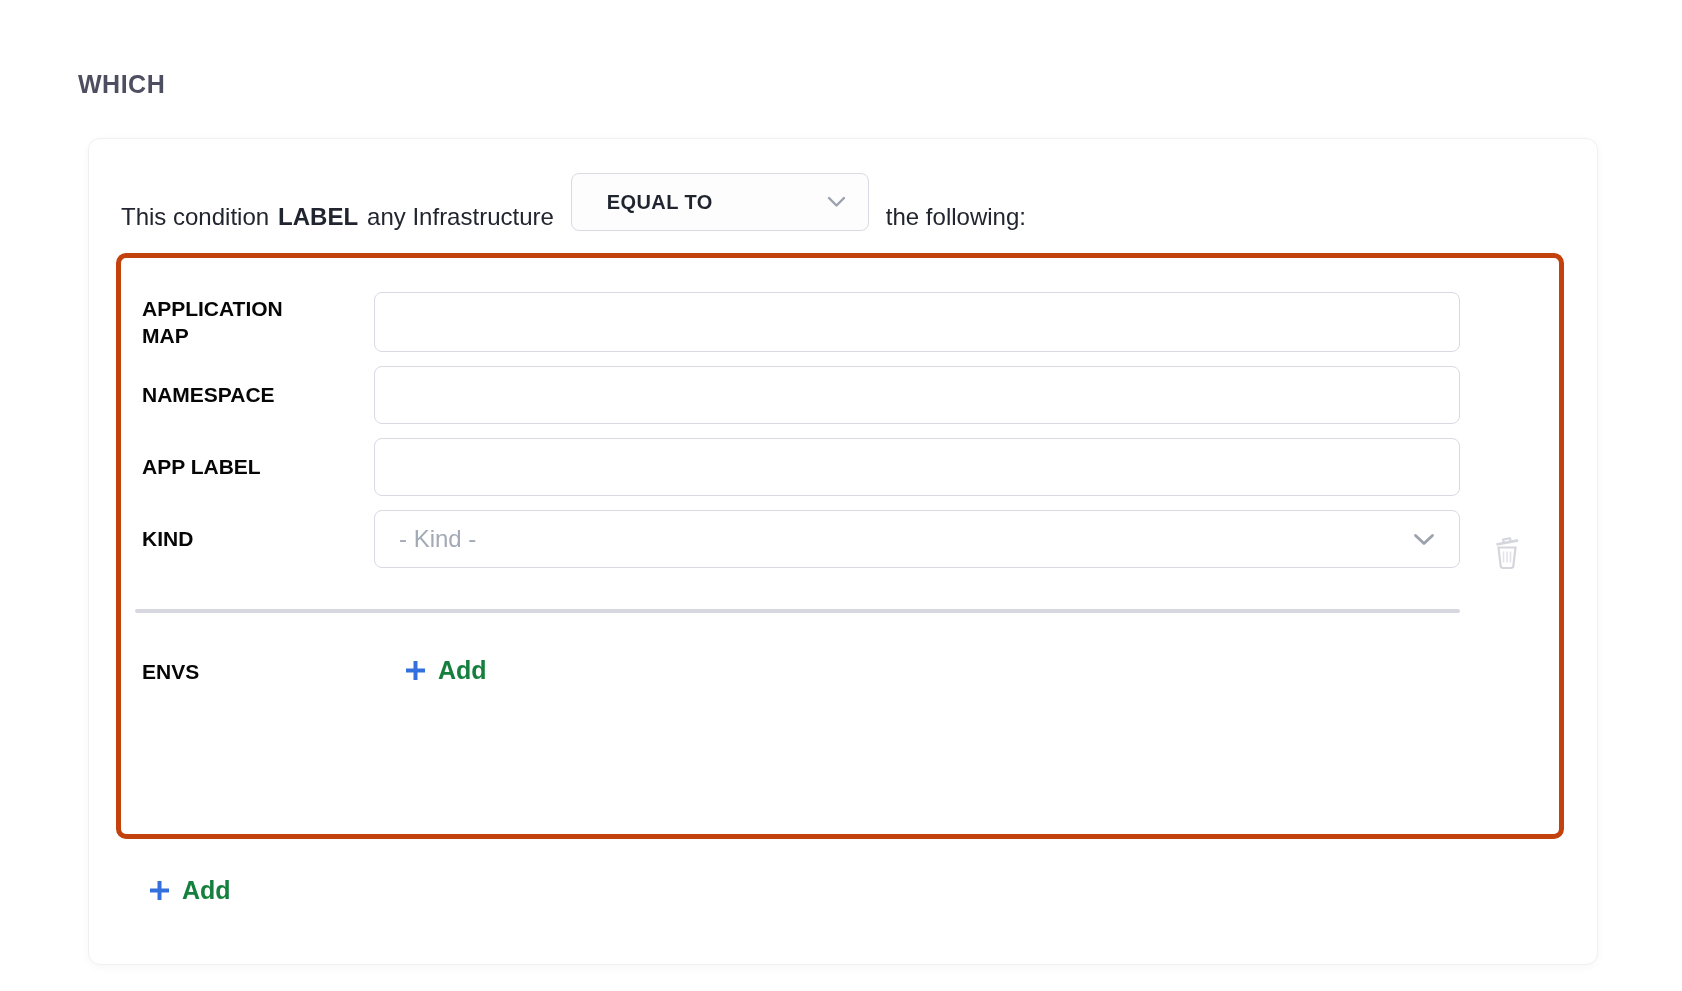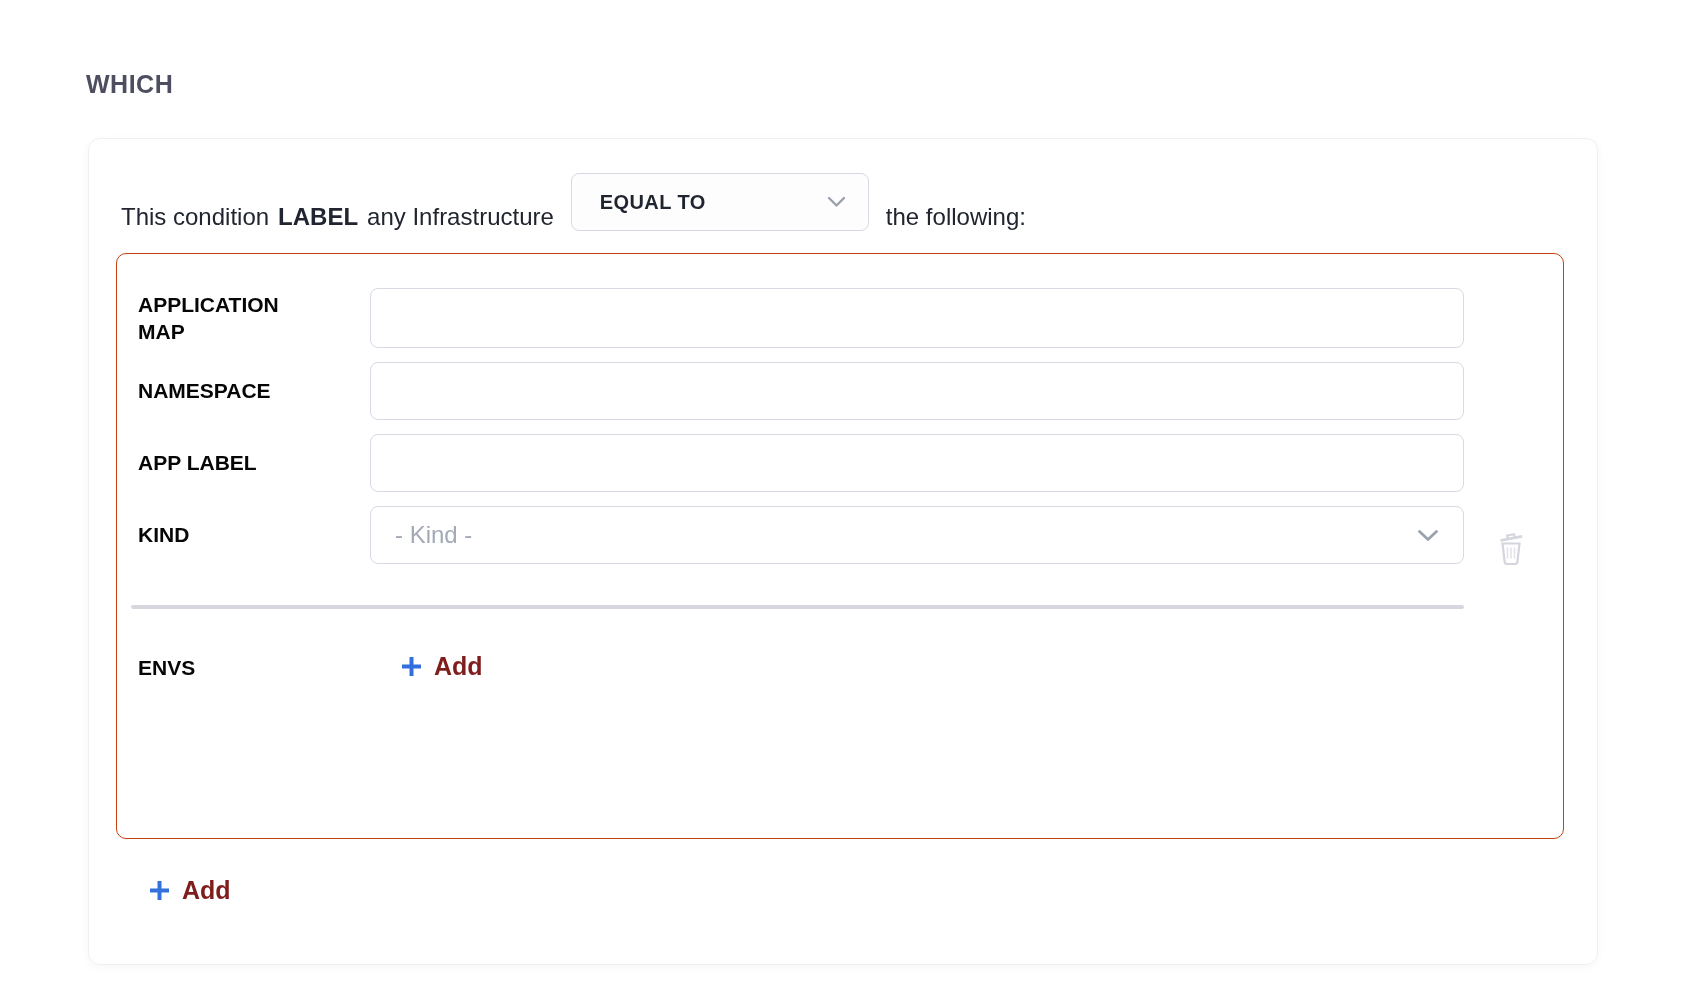--- a/index.html
+++ b/index.html
@@ -1,40 +1,40 @@
 <!DOCTYPE html>
 <html><head>
 <meta charset="utf-8">
 <style>
   * { margin:0; padding:0; box-sizing:border-box; }
   html,body { width:1682px; height:991px; background:#ffffff;
               font-family:"Liberation Sans", sans-serif; color:#21252f; }
   body { position:relative; overflow:hidden; }
 
-  .heading { position:absolute; left:86px; top:70px;
+  .heading { position:absolute; left:78px; top:70px;
              font-size:25px; font-weight:700; letter-spacing:.5px; color:#4e4e61; }
 
   .card { position:absolute; left:88px; top:138px; width:1510px; height:827px;
           background:#fff; border:1px solid #f0f0f4; border-radius:12px;
           box-shadow:0 2px 8px rgba(40,40,70,.04);
           padding:0 33px 0 27px; }
 
   .sentence { display:flex; align-items:flex-end; gap:9px;
               margin-top:34px; margin-left:5px; height:58px;
               font-size:24px; color:#21252f; white-space:nowrap; }
   .sentence .bold { font-weight:700; }
 
   .op-select { width:298px; height:58px; margin:0 8px;
                border:1px solid #d9d9e3; border-radius:8px; background:#fdfdfe;
                display:flex; align-items:center; justify-content:space-between;
-               padding:0 22px 0 28px; cursor:pointer; }
+               padding:0 22px 0 35px; cursor:pointer; }
   .op-select .op-value { font-size:20px; font-weight:600; letter-spacing:.4px; color:#1f242e; }
 
   .panel { position:relative; margin-top:22px; height:586px;
-           border:1px solid #c2410c; border-radius:10px; background:#fff;
+           border:5px solid #c2410c; border-radius:10px; background:#fff;
            padding-top:34px; }
 
   .form-row { display:flex; align-items:center; margin:0 99px 14px 21px; }
   .form-row.gap-lg { margin-bottom:43px; }
   .form-label { flex:none; width:232px; padding-right:60px;
                 font-size:21px; font-weight:700; line-height:1.3; color:#060606; }
   .form-field { flex:1; }
 
   .text-input { width:100%; height:58px; border:1px solid #d9d9e3; border-radius:8px;
                 background:#fff; padding:0 24px; font-size:24px; color:#21252f;
@@ -45,21 +45,21 @@
   .kind-select { width:100%; height:58px; border:1px solid #d9d9e3; border-radius:8px;
                  background:#fff; padding:0 24px; display:flex; align-items:center;
                  justify-content:space-between; cursor:pointer; }
   .kind-placeholder { font-size:24px; color:#a2aab6; }
 
   .divider { height:4px; background:#d7d7e0; margin:41px 99px 0 14px; border-radius:2px; }
 
   .envs-row { display:flex; align-items:flex-end; margin:40px 99px 0 21px; height:32px; }
 
   .add-btn { display:inline-flex; align-items:center; gap:11px;
-             color:#7f1d1d; font-size:25px; font-weight:700; cursor:pointer;
+             color:#15803d; font-size:25px; font-weight:700; cursor:pointer;
              background:none; border:none; font-family:"Liberation Sans", sans-serif; }
   .envs-row .add-btn { margin-left:30px; }
   .card > .add-btn { margin-top:37px; margin-left:32px; }
 
   .trash-btn { position:absolute; top:272px; right:32px; width:40px; height:44px;
                background:none; border:none; cursor:pointer; padding:0; }
 
   .chevron-icon { flex:none; display:inline-flex; }
 </style>
 </head>

